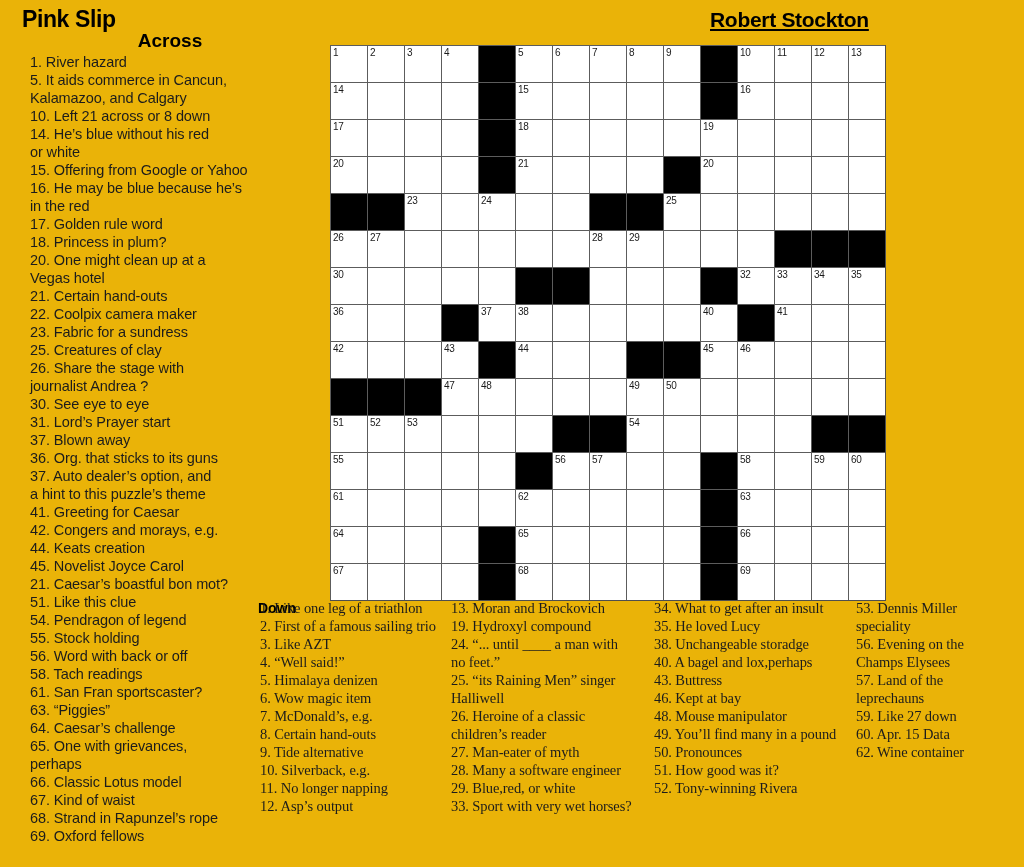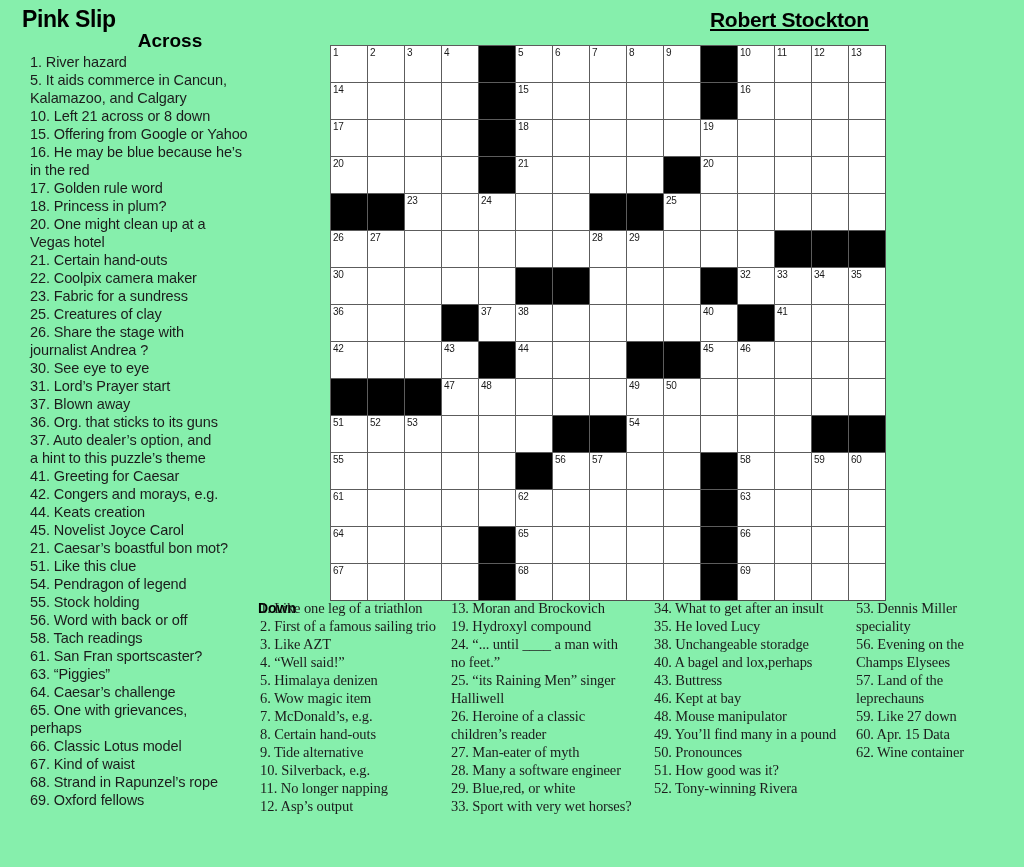--- a/index.html
+++ b/index.html
@@ -1,20 +1,20 @@
 <!DOCTYPE html>
 <html><head>
 <meta charset="utf-8">
 <style>
   html, body { margin: 0; padding: 0; background: #ffffff; }
   #page {
     position: relative;
     width: 1024px;
     height: 867px;
-    background: #86efac;
+    background: #eab308;
     font-family: "Liberation Sans", sans-serif;
     color: #1c1c1c;
     overflow: hidden;
   }
   .h-title {
     position: absolute;
     left: 22px; top: 6px;
     font-size: 23px;
     font-weight: 700;
     letter-spacing: -0.4px;
@@ -98,20 +98,22 @@
   <div class="h-title">Pink Slip</div>
   <div class="h-author">Robert Stockton</div>
 
   <div id="across-section">
     <div id="across-heading">Across</div>
     <div id="across-list">
         <div class="clue">1. River hazard</div>
         <div class="clue">5. It aids commerce in Cancun,
 Kalamazoo, and Calgary</div>
         <div class="clue">10. Left 21 across or 8 down</div>
+        <div class="clue">14. He’s blue without his red
+or white</div>
         <div class="clue">15. Offering from Google or Yahoo</div>
         <div class="clue">16. He may be blue because he’s
 in the red</div>
         <div class="clue">17. Golden rule word</div>
         <div class="clue">18. Princess in plum?</div>
         <div class="clue">20. One might clean up at a
 Vegas hotel</div>
         <div class="clue">21. Certain hand-outs</div>
         <div class="clue">22. Coolpix camera maker</div>
         <div class="clue">23. Fabric for a sundress</div>

